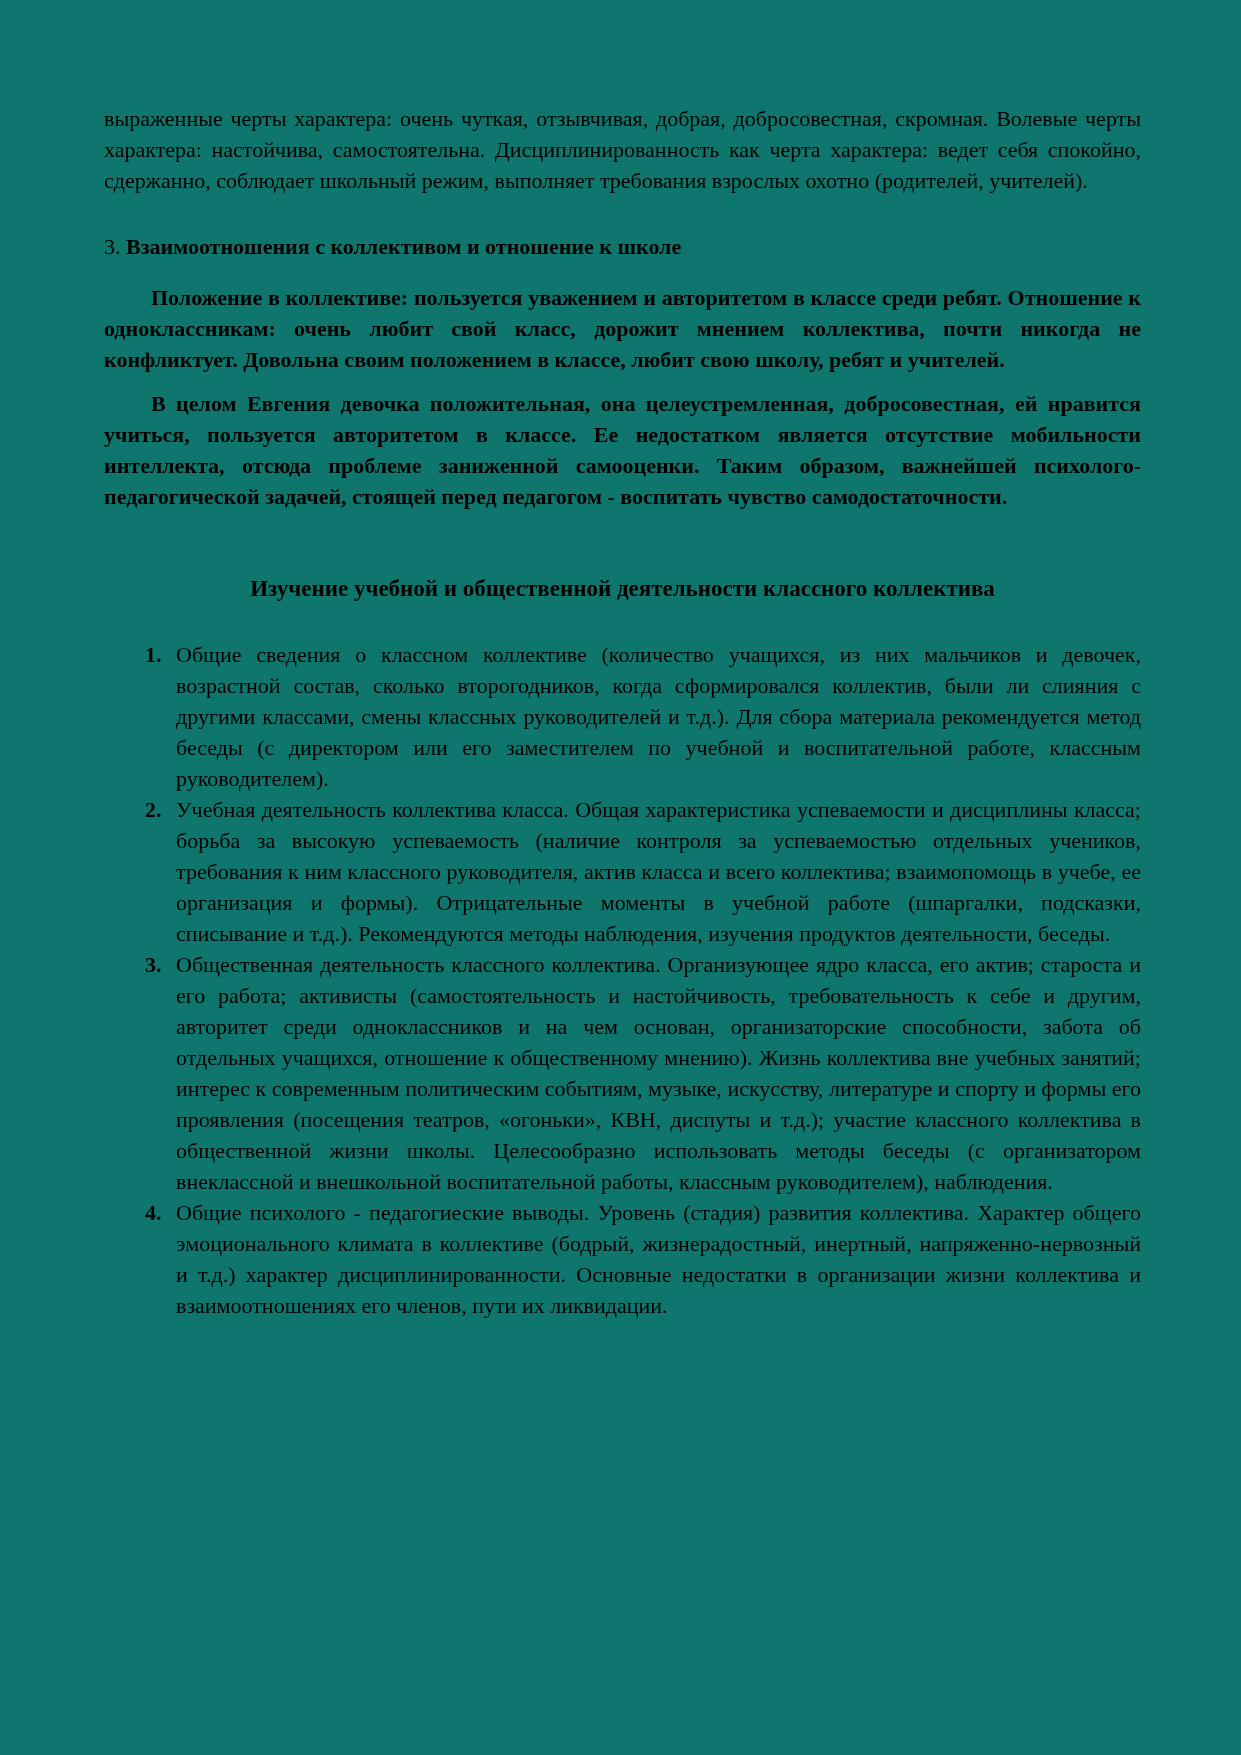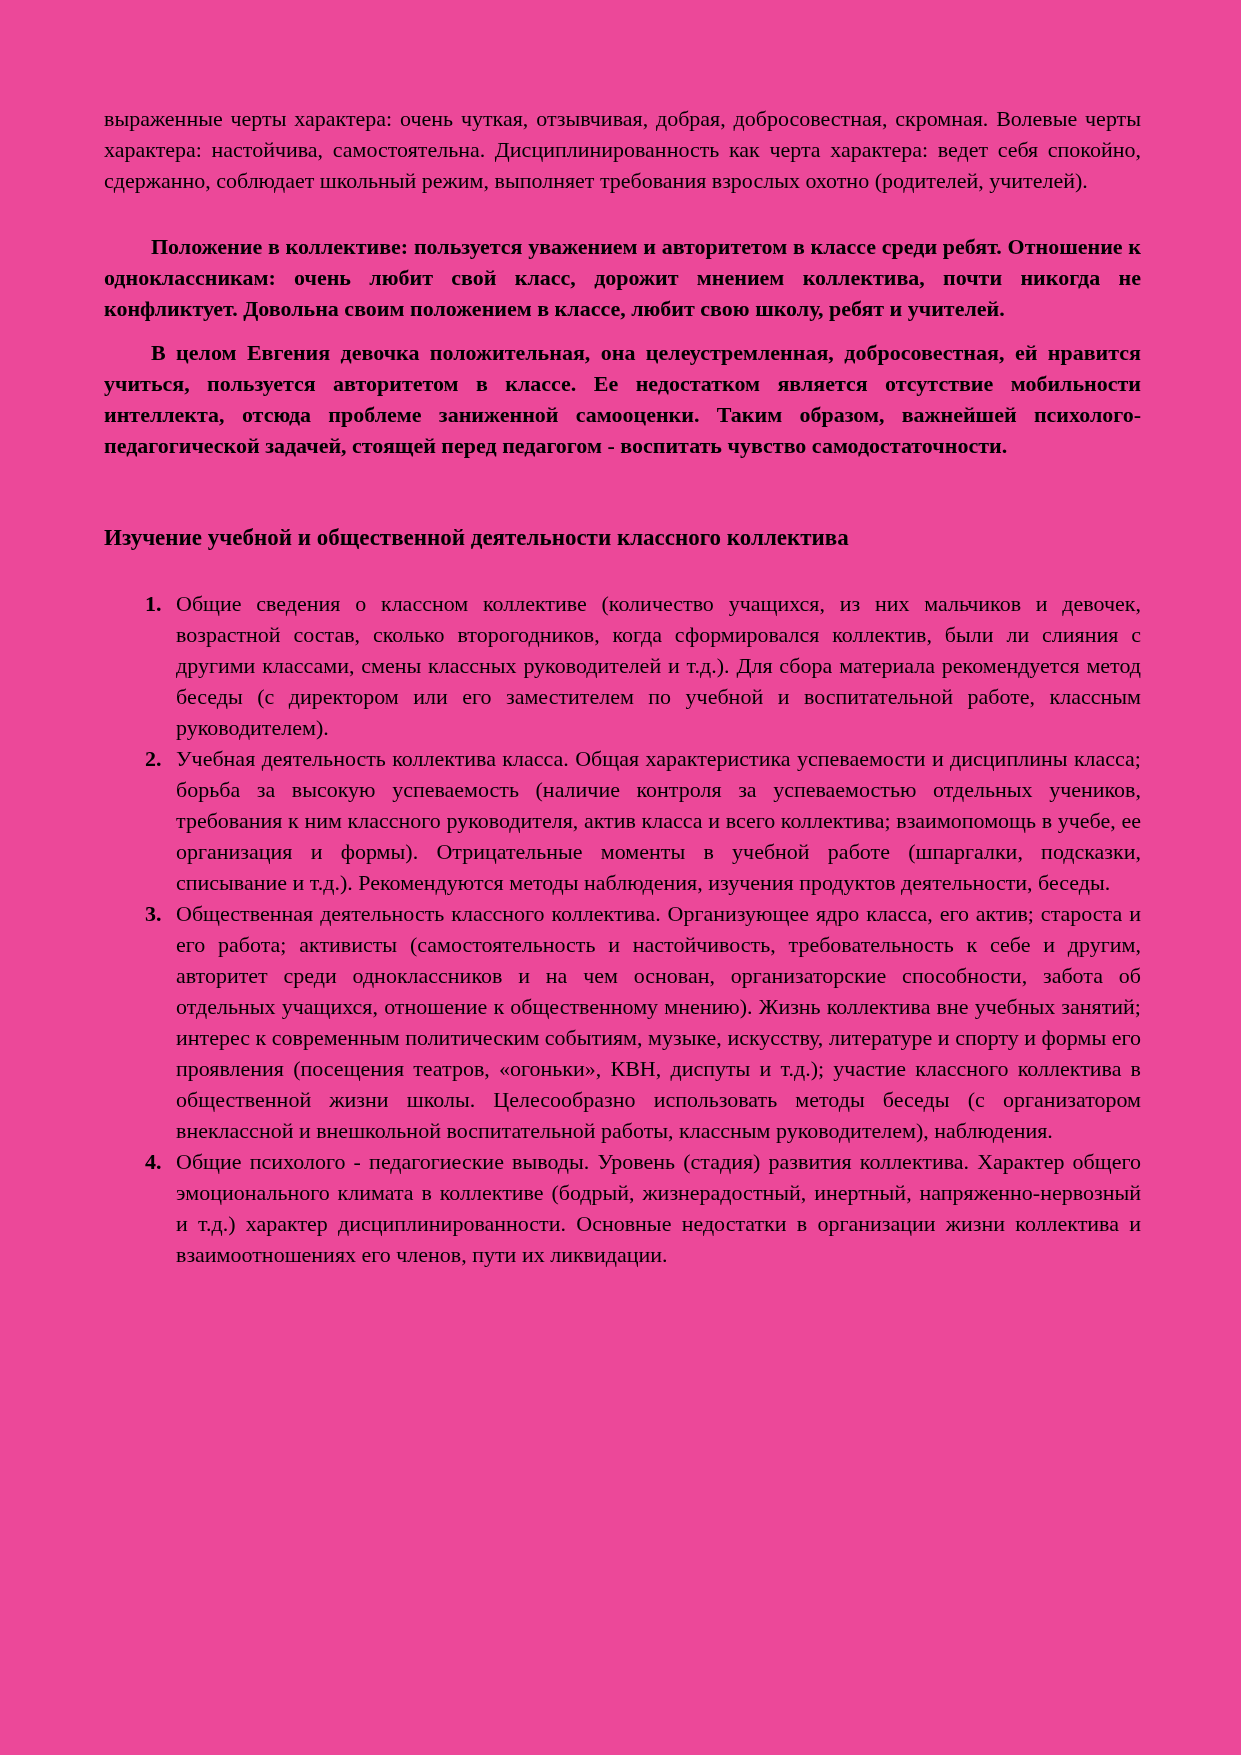--- a/index.html
+++ b/index.html
@@ -2,21 +2,21 @@
 <html lang="ru"><head>
 <meta charset="utf-8">
 <style>
   * { margin: 0; padding: 0; box-sizing: border-box; }
   html, body { background: #888; }
   .page {
     position: relative;
     width: 1241px;
     height: 1755px;
     margin: 0 auto;
-    background: #ec4899;
+    background: #0f766e;
     color: #000000;
     font-family: "Liberation Serif", "DejaVu Serif", serif;
     font-size: 22px;
     line-height: 31px;
     padding: 103px 100px 0 104px;
     overflow: hidden;
   }
   .para {
     text-align: justify;
   }
@@ -30,20 +30,21 @@
     font-size: 22px;
     line-height: 31px;
     white-space: nowrap;
   }
   .h-s3 { margin-bottom: 20px; }
   .h-s4 { margin-bottom: 16px; }
   .sec-num { font-weight: normal; }
   .sec-num.italic { font-style: italic; }
   .sec-title { font-weight: bold; }
   .center-heading {
+    text-align: center;
     font-weight: bold;
     font-size: 23px;
     line-height: 32px;
     margin-top: 61px;
     margin-bottom: 34px;
   }
   .num-list {
     padding-left: 41px;
   }
   .list-item {
@@ -60,20 +61,21 @@
     text-align: justify;
   }
 </style>
 </head>
 <body>
 
 <div class="page">
 
   <p class="para p-intro">выраженные черты характера: очень чуткая, отзывчивая, добрая, добросовестная, скромная. Волевые черты характера: настойчива, самостоятельна. Дисциплинированность как черта характера: ведет себя спокойно, сдержанно, соблюдает школьный режим, выполняет требования взрослых охотно (родителей, учителей).</p>
 
+  <h3 class="sec-heading h-s3"><span class="sec-num">3.</span> <span class="sec-title">Взаимоотношения с коллективом и отношение к школе</span></h3>
 
   <p class="para indented p-s3">Положение в коллективе: пользуется уважением и авторитетом в классе среди ребят. Отношение к одноклассникам: очень любит свой класс, дорожит мнением коллектива, почти никогда не конфликтует. Довольна своим положением в классе, любит свою школу, ребят и учителей.</p>
 
 
   <p class="para indented p-s4">В целом Евгения девочка положительная, она целеустремленная, добросовестная, ей нравится учиться, пользуется авторитетом в классе. Ее недостатком является отсутствие мобильности интеллекта, отсюда проблеме заниженной самооценки. Таким образом, важнейшей психолого-педагогической задачей, стоящей перед педагогом - воспитать чувство самодостаточности.</p>
 
   <h2 class="center-heading">Изучение учебной и общественной деятельности классного коллектива</h2>
 
   <div class="num-list">
 

